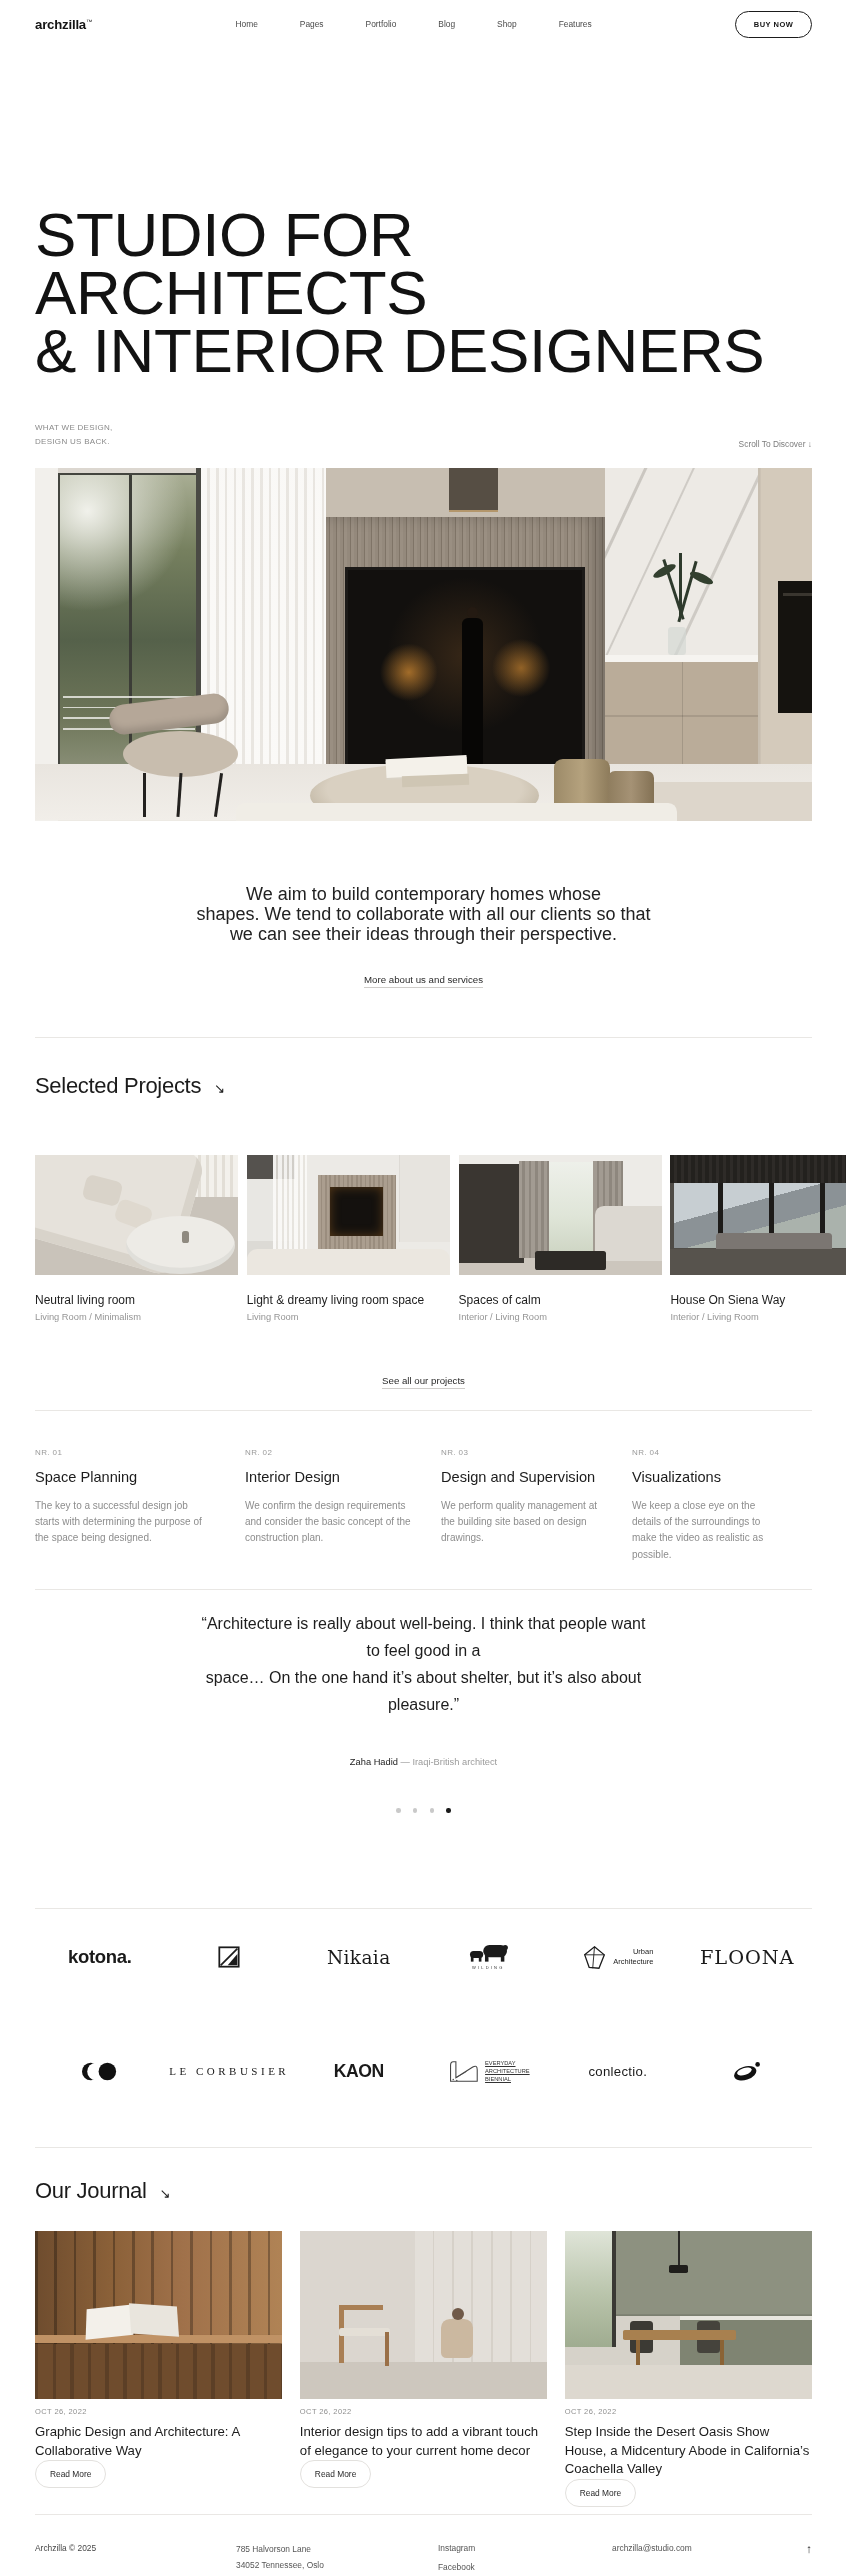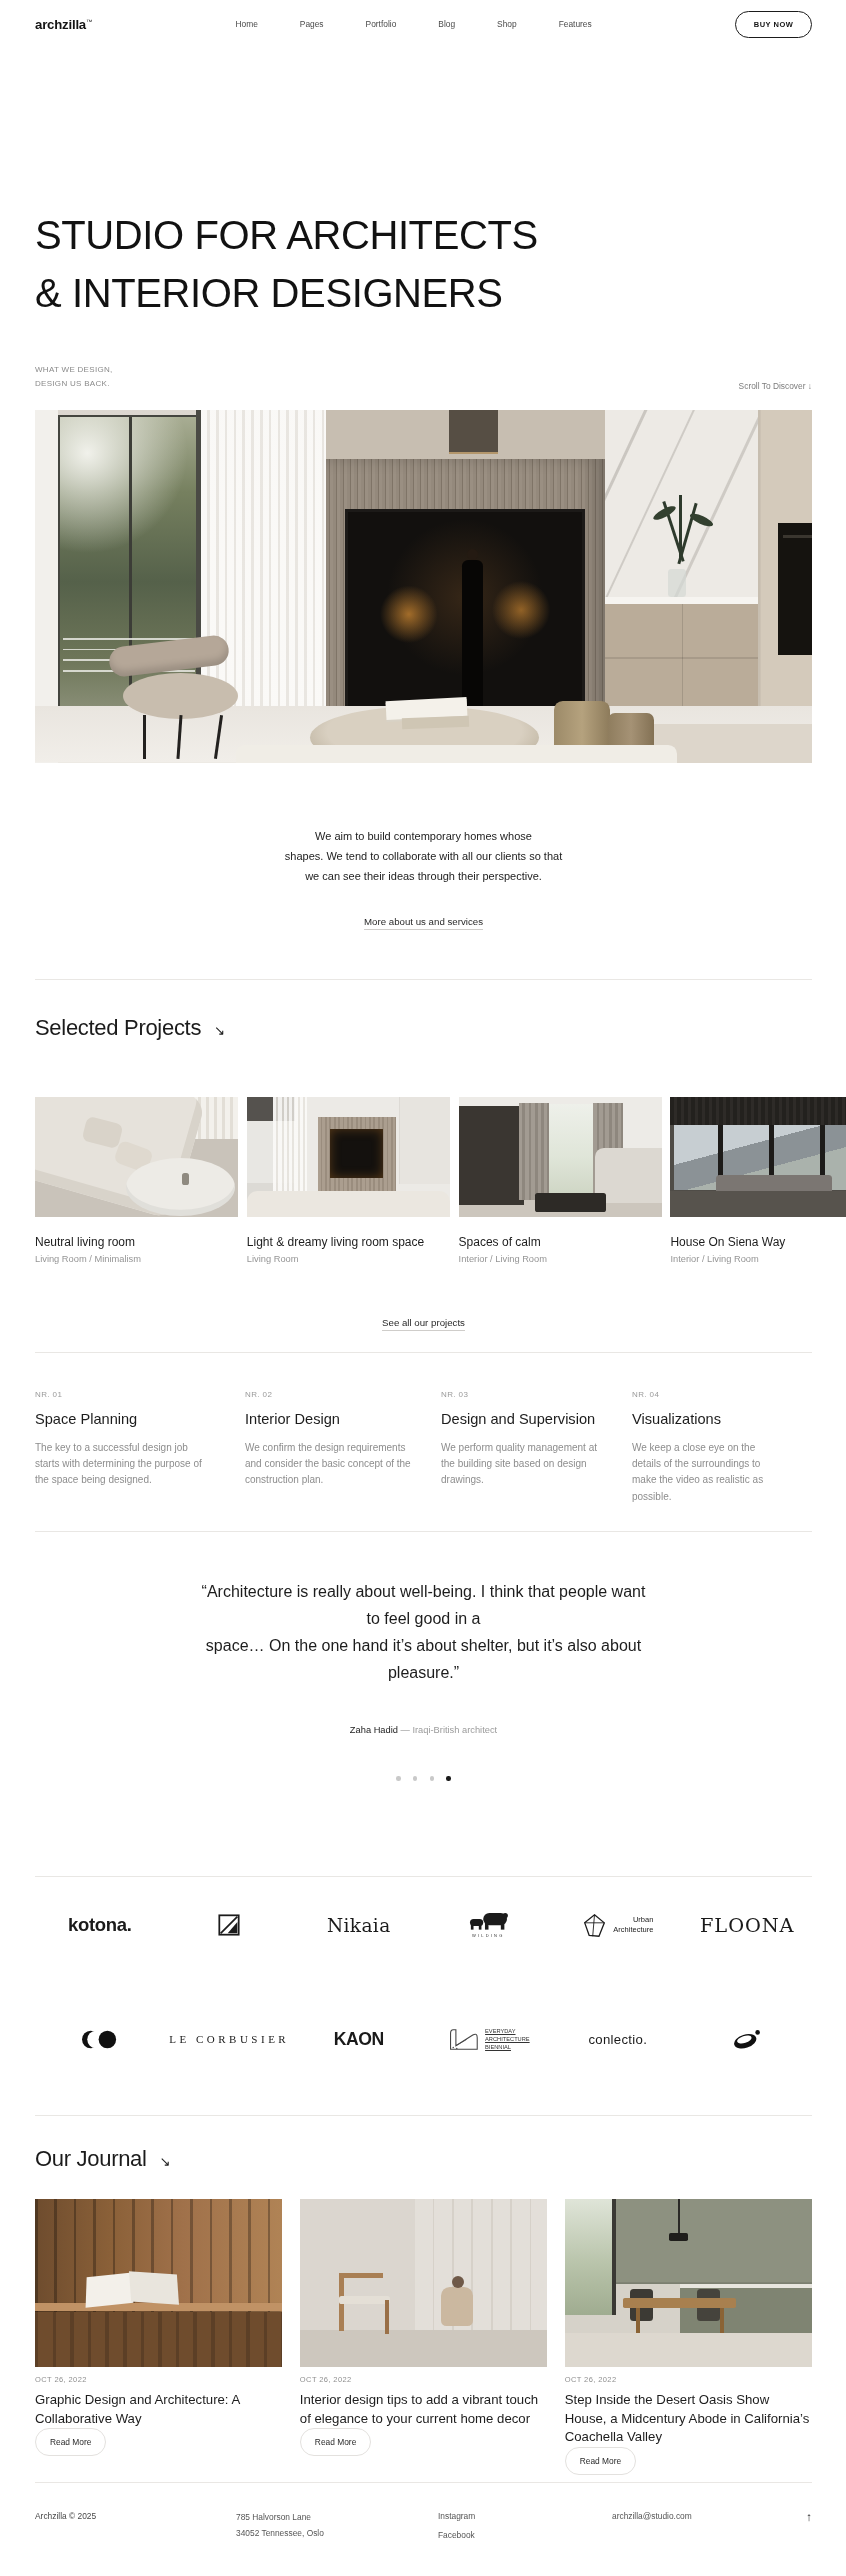--- a/index.html
+++ b/index.html
@@ -10,21 +10,21 @@
 
   
   .header { display:flex; align-items:center; justify-content:space-between; padding:10.6px 35px 0 35px; }
   .logo { font-size:13.2px; font-weight:700; letter-spacing:-0.2px; color:#141414; cursor:pointer; }
   .logo sup { font-size:6.2px; font-weight:400; }
   .nav { display:flex; gap:42px; }
   .nav a { font-size:8.4px; color:#4b4b4b; text-decoration:none; cursor:pointer; }
   .cta-btn { font-family:inherit; font-size:7.5px; font-weight:700; letter-spacing:0.5px; padding:8px 17.6px; border:0.9px solid #1b1b1b; border-radius:16px; background:#fff; color:#141414; cursor:pointer; }
 
   
-  .hero-title { margin:168px 35px 0 35px; font-size:40px; line-height:58px; letter-spacing:-0.4px; color:#121212; font-weight:400; }
+  .hero-title { margin:168px 35px 0 35px; font-size:62px; line-height:58px; letter-spacing:-0.4px; color:#121212; font-weight:400; }
   .tagline-row { margin:41px 35px 0 35px; display:flex; justify-content:space-between; align-items:flex-end; }
   .tagline { font-size:8px; line-height:14px; color:#8a8a8a; letter-spacing:0.3px; }
   .scroll-hint { font-size:8.4px; color:#7c7c7c; cursor:pointer; }
 
   .hero-img { position:relative; margin:19.4px 35px 0 35px; height:353px; overflow:hidden;
     background:linear-gradient(180deg,#dcd7d0 0%,#e7e3dd 60%,#edeae4 100%); }
   .hero-img div { position:absolute; }
   .hx-edge { left:0; top:0; width:23px; height:353px; background:#f2f0ec; }
   .hx-window { left:23px; top:5.3px; width:141px; height:304px; border:2.6px solid #44453f;
     background: radial-gradient(circle at 20% 12%, rgba(246,246,241,.95), transparent 35%),
@@ -74,21 +74,21 @@
     background:radial-gradient(ellipse at 50% 40%, #d9d0c1 0 60%, #c5bba9 75%); }
   .hx-book1 { left:351px; top:289px; width:81px; height:19.4px; background:#f4f1ea; transform:rotate(-3deg); box-shadow:0 1.8px 0 #d8d2c6; }
   .hx-book2 { left:367px; top:307px; width:67px; height:10.6px; background:#cfc6b4; transform:rotate(-2deg); }
   .hx-side1 { left:519px; top:291px; width:56px; height:62px; border-radius:8.8px 8.8px 0 0;
     background:linear-gradient(90deg,#9c8a68,#b5a27e 50%,#8d7b5b); }
   .hx-side2 { left:573px; top:303px; width:46px; height:49px; border-radius:7px 7px 0 0;
     background:linear-gradient(90deg,#8f7d5e,#a59275 50%,#837154); }
   .hx-sofa { left:201px; top:335px; width:441px; height:17.6px; background:#f0ede6; border-radius:8.8px 8.8px 0 0; }
 
   
-  .about { margin:63px auto 16px auto; width:459px; text-align:center; font-size:11px; line-height:20px; color:#222; }
+  .about { margin:63px auto 16px auto; width:459px; text-align:center; font-size:18px; line-height:20px; color:#222; }
   .center-link { margin-top:26.5px; text-align:center; }
   .center-link span { font-size:9.7px; color:#2a2a2a; border-bottom:0.9px solid #cfcdca; padding-bottom:1.8px; cursor:pointer; }
   .d1 { margin-top:51px; }
 
   
   .sec-head { margin:35px 35px 0 35px; font-size:22px; letter-spacing:-0.3px; color:#1b1b1b; }
   .sec-head .arrow { font-size:13.2px; margin-left:7px; color:#1b1b1b; }
   .proj-row { margin:56px 0 0 35px; width:811px; display:flex; gap:8.8px; overflow:hidden; }
   .pcard { flex:0 0 203px; cursor:pointer; }
   .pimg { position:relative; width:203px; height:120px; overflow:hidden; }
@@ -137,21 +137,21 @@
   .d2 { margin-top:23px; }
 
   
   .services { margin:37px 35px 0 35px; display:grid; grid-template-columns:210px 196px 191px 1fr; }
   .svc .nr { font-size:8px; letter-spacing:0.4px; color:#9a9a9a; }
   .svc .t { margin-top:12.3px; font-size:14.6px; color:#1c1c1c; }
   .svc .x { margin-top:12.3px; font-size:10px; line-height:16.3px; color:#8d8d8d; padding-right:30px; }
   .d3 { margin-top:26.5px; }
 
   
-  .quote { margin:46px auto 0 auto; width:617px; text-align:center; font-size:16px; line-height:27px; color:#1d1d1d; }
+  .quote { margin:20px auto 0 auto; width:617px; text-align:center; font-size:16px; line-height:27px; color:#1d1d1d; }
   .attrib { margin-top:39px; text-align:center; font-size:9.3px; }
   .attrib .a { color:#1b1b1b; }
   .attrib .r { color:#9b9b9b; }
   .dots { margin-top:41px; display:flex; justify-content:center; gap:12.3px; }
   .dot { width:4.4px; height:4.4px; border-radius:50%; background:#c9c9c9; cursor:pointer; }
   .dot.active { background:#1a1a1a; }
   .d4 { margin-top:95px; }
 
   
   .logo-row { margin:0 35px; display:grid; grid-template-columns:repeat(6,1fr); align-items:center; justify-items:center; }

